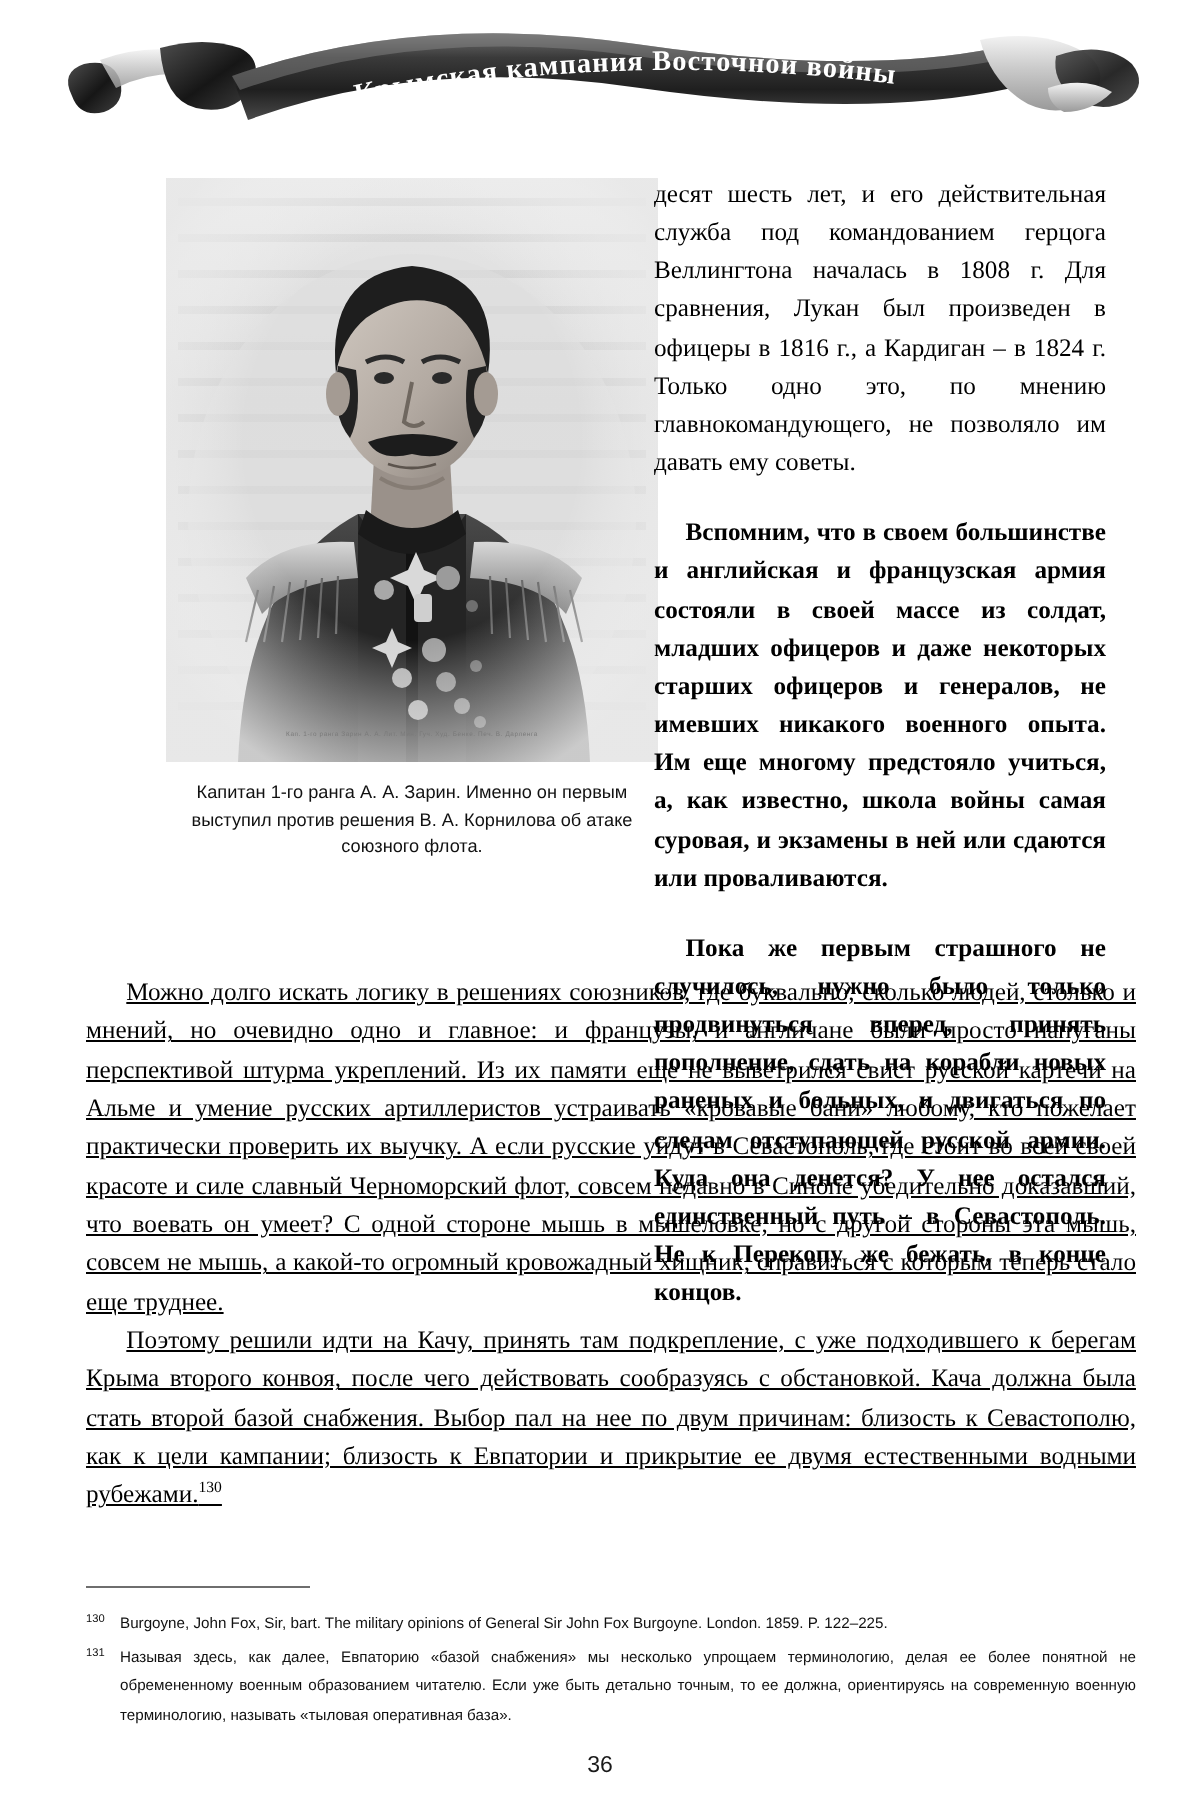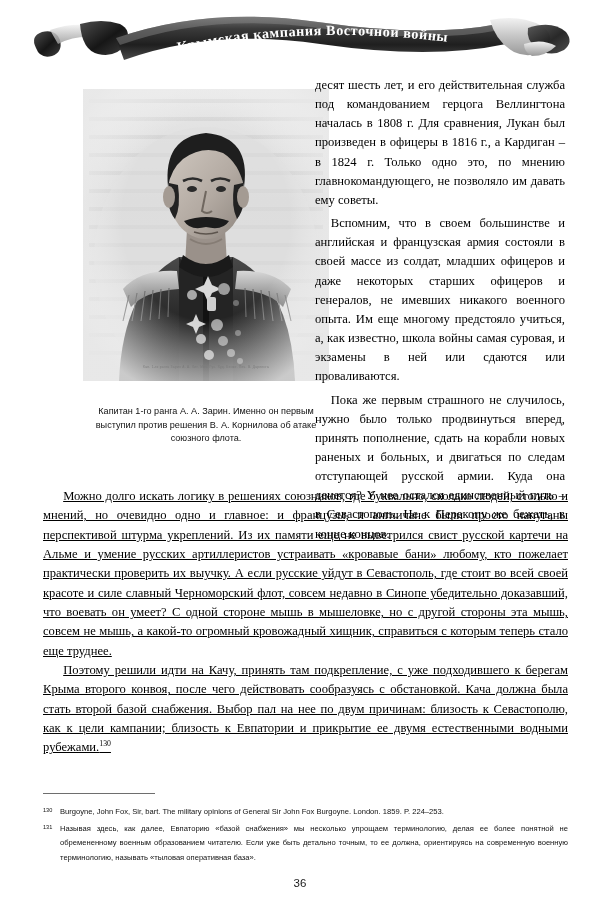--- a/index.html
+++ b/index.html
@@ -94,42 +94,42 @@
     text-align: center;
     font-family: "Liberation Sans", "DejaVu Sans", sans-serif;
     font-size: 3.2px;
     color: #7a7a7a;
     letter-spacing: 0.3px;
     white-space: nowrap;
   }
 
   .figure-caption {
     width: 246px;
-    margin-top: 24px;
+    margin-top: 9px;
     text-align: center;
     font-family: "Liberation Sans", "DejaVu Sans", sans-serif;
     font-size: 9.1px;
     line-height: 13.6px;
     color: #111111;
   }
 
   
   .col-right {
     position: absolute;
     left: 311px;
     top: 72px;
     width: 258px;
     font-size: 12.6px;
     line-height: 19.15px;
     text-align: justify;
     text-justify: inter-word;
     hyphens: manual;
   }
-  .col-right p { margin: 4px; }
-  .col-right p + p { text-indent: 1.25em; }
+  .col-right p { margin: 16px; }
+  .col-right p + p { text-indent: 1.25em; font-weight: bold; }
 
   
   .body-wide {
     position: absolute;
     left: 43px;
     top: 487px;
     width: 525px;
     font-size: 12.6px;
     line-height: 19.35px;
     text-align: justify;
@@ -370,21 +370,21 @@
   <div class="body-wide">
     <p>Можно долго искать логику в решениях союзников, где буквально, сколько людей, столько и мнений, но очевидно одно и главное: и французы, и англичане были просто напуганы перспективой штурма укреплений. Из их памяти еще не выветрился свист русской картечи на Альме и умение русских артиллеристов устраивать «кровавые бани» любому, кто пожелает практически проверить их выучку. А если русские уйдут в Севастополь, где стоит во всей своей красоте и силе славный Черноморский флот, совсем недавно в Синопе убедительно доказавший, что воевать он умеет? С одной стороне мышь в мышеловке, но с другой стороны эта мышь, совсем не мышь, а какой-то огромный кровожадный хищник, справиться с которым теперь стало еще труднее.</p>
     <p><span>Поэтому решили идти на Качу, принять там подкрепление, с уже подходившего к берегам Крыма второго конвоя, после чего действовать сообразуясь с обстановкой. Кача должна была стать второй базой снабжения. Выбор пал на нее по двум причинам: близость к Севастополю, как к цели кампании; близость к Евпатории и прикрытие ее двумя естественными водными рубежами.</span><sup class="fn">130</sup></p>
   </div>
 
   <div class="footnotes">
     <div class="fn-rule"></div>
 
     <div class="fn-item">
       <div class="fn-num">130</div>
-      <div class="fn-text">Burgoyne, John Fox, Sir, bart. The military opinions of General Sir John Fox Burgoyne. London. 1859. P. 224–253.</div>
+      <div class="fn-text">Burgoyne, John Fox, Sir, bart. The military opinions of General Sir John Fox Burgoyne. London. 1859. P. 122–225.</div>
     </div>
 
     <div class="fn-item">
       <div class="fn-num">131</div>
       <div class="fn-text">Называя здесь, как далее, Евпаторию «базой снабжения» мы несколько упрощаем терминологию, делая ее более понятной не обремененному военным образованием читателю. Если уже быть детально точным, то ее должна, ориентируясь на современную военную терминологию, называть «тыловая оперативная база».</div>
     </div>
   </div>
 
   <div class="page-number">36</div>
 

